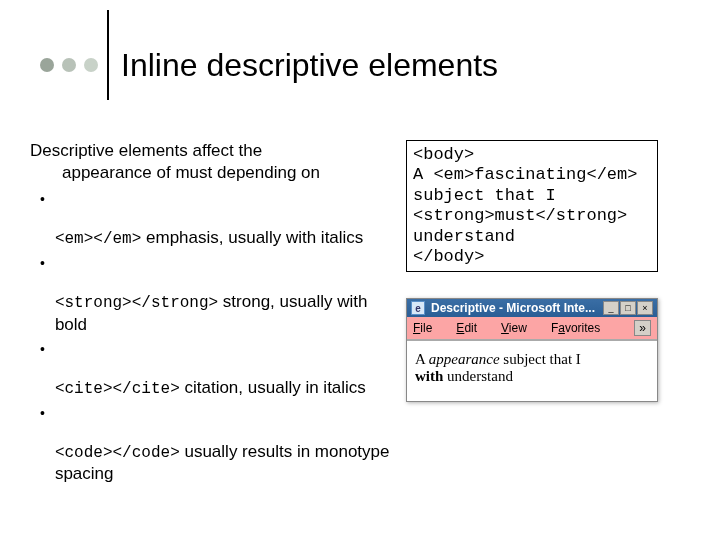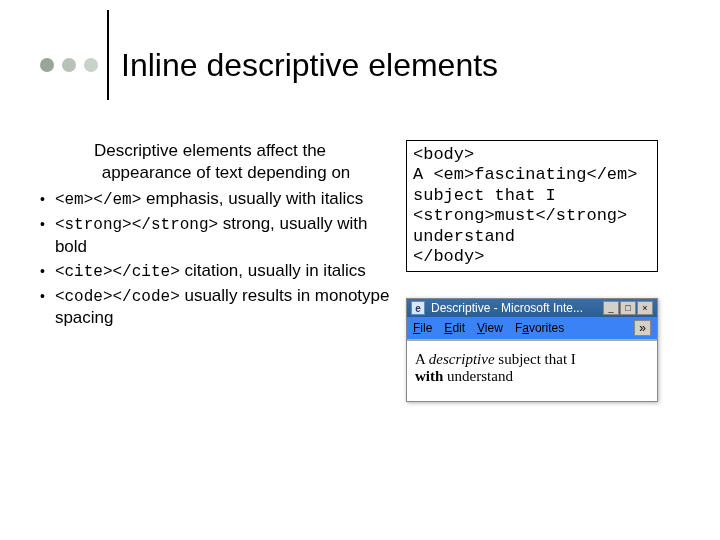--- a/index.html
+++ b/index.html
@@ -47,33 +47,33 @@
   .content {
     display: flex;
     gap: 16px;
     align-items: flex-start;
   }
   .left {
     width: 360px;
     font-size: 17px;
     line-height: 1.3;
   }
-  .intro { margin-bottom: 4px; padding-left: 0; text-align: center; }
+  .intro { margin-bottom: 4px; padding-left: 0; }
   .intro-pad { padding-left: 32px; }
   .bullets {
     list-style: none;
     padding-left: 10px;
   }
   .bullets li {
     display: flex;
     gap: 10px;
     margin-top: 2px;
   }
   .bullet-dot { font-size: 14px; line-height: 22px; }
-  .bullet-text { flex: 1; }
+  .bullet-text { flex: 1; margin-top: 39px; }
   .mono { font-family: "Courier New", monospace; font-size: 16px; }
   .right {
     width: 252px;
     display: flex;
     flex-direction: column;
     gap: 26px;
   }
   .codewrap {
     border: 1px solid #000;
     padding: 4px 6px;
@@ -98,34 +98,34 @@
   }
   .ie-icon {
     width: 14px; height: 14px;
     border: 1px solid #5a8fc8;
     background: #d8e8f8;
     display: flex;
     align-items: center;
     justify-content: center;
   }
   .ie-e { color:#336; font-weight:bold; font-size:10px; }
-  .titlebar-text { flex:1; font-weight: normal; font-size: 12px; }
+  .titlebar-text { flex:1; font-weight: bold; font-size: 12px; }
   .winbtns { display:flex; gap:1px; }
   .wb {
     width:16px; height:14px;
     background:#d4d0c8;
     border:1px solid #888;
     display:flex; align-items:center; justify-content:center;
     font-size:9px; color:#000;
   }
   .menubar {
-    display:flex; gap:12px;
+    display:flex; gap:24px;
     padding: 3px 6px;
     border-bottom:1px solid #aaa;
-    background:#3b82f6;
+    background:#fca5a5;
     align-items: center;
   }
   .menubar span u { text-decoration: underline; }
   .chev {
     margin-left:auto;
     font-size:12px;
     padding: 0 4px;
     background:#d4d0c8;
     border:1px solid #888;
   }
@@ -147,21 +147,21 @@
     <div class="dot"></div>
   </div>
   <div class="vline"></div>
   <h1 class="title">Inline descriptive elements</h1>
 </div>
 
 <div class="content">
   <div class="left">
     <div class="intro">
       <span>Descriptive elements affect the</span><br>
-      <span class="intro-pad">appearance of text depending on</span><br>
+      <span class="intro-pad">appearance of must depending on</span><br>
     </div>
     <ul class="bullets">
       <li>
         <span class="bullet-dot">•</span>
         <span class="bullet-text"><span class="mono">&lt;em&gt;&lt;/em&gt;</span><span> emphasis, usually with italics</span></span>
       </li>
       <li>
         <span class="bullet-dot">•</span>
         <span class="bullet-text"><span class="mono">&lt;strong&gt;&lt;/strong&gt;</span><span> strong, usually with bold</span></span>
       </li>
@@ -197,17 +197,17 @@
         </div>
       </div>
       <div class="menubar">
         <span><u>F</u>ile</span>
         <span><u>E</u>dit</span>
         <span><u>V</u>iew</span>
         <span>F<u>a</u>vorites</span>
         <span class="chev">»</span>
       </div>
       <div class="btarget">
-        <span>A </span><em>descriptive</em><span> subject that I </span><br><strong>with</strong><span> understand</span>
+        <span>A </span><em>appearance</em><span> subject that I </span><br><strong>with</strong><span> understand</span>
       </div>
     </div>
   </div>
 </div>
 
 </body></html>

